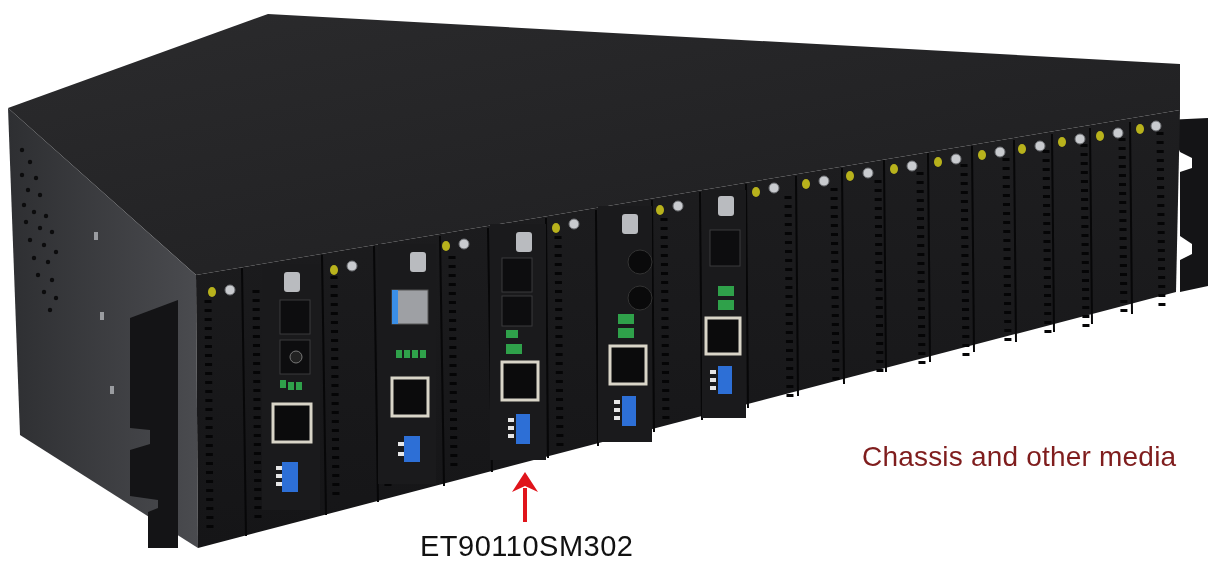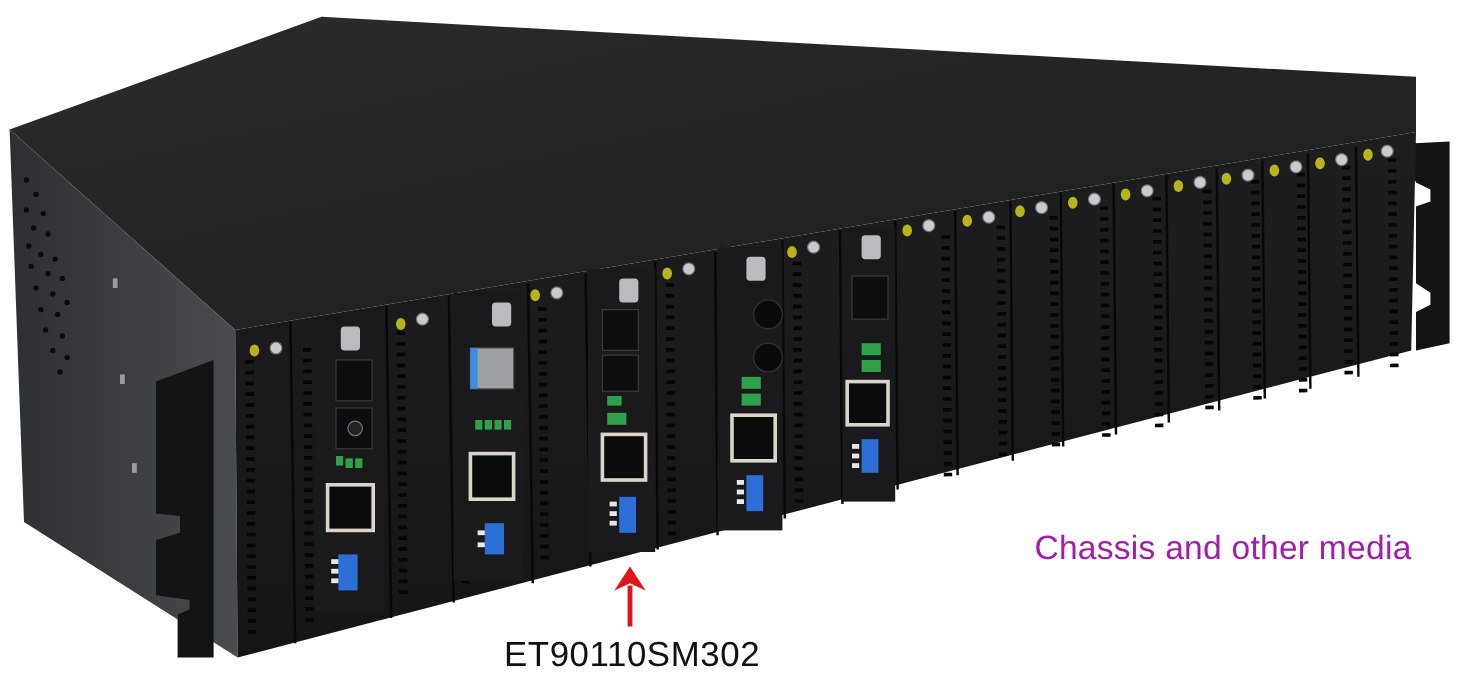--- a/index.html
+++ b/index.html
@@ -1,18 +1,18 @@
 <!DOCTYPE html>
 <html><head>
 <meta charset="utf-8">
 <style>
   html,body{margin:0;padding:0;background:#fff;}
   body{width:1214px;height:567px;position:relative;overflow:hidden;font-family:"Liberation Sans",sans-serif;}
   .stage{position:absolute;left:0;top:0;width:1214px;height:567px;}
-  .caption{position:absolute;left:862px;top:440px;font-size:28px;line-height:33px;color:#a21caf;letter-spacing:0.2px;}
+  .caption{position:absolute;left:862px;top:440px;font-size:28px;line-height:33px;color:#7f1d1d;letter-spacing:0.2px;}
   .model{position:absolute;left:420px;top:530px;font-size:29px;color:#111;letter-spacing:0.5px;}
 </style>
 </head>
 <body>
 
 <div class="stage">
 <svg width="1214" height="567" viewBox="0 0 1214 567" xmlns="http://www.w3.org/2000/svg">
   <defs>
     <linearGradient id="topg" x1="0" y1="0" x2="1" y2="1">
       <stop offset="0" stop-color="#2b2b2d"></stop>

